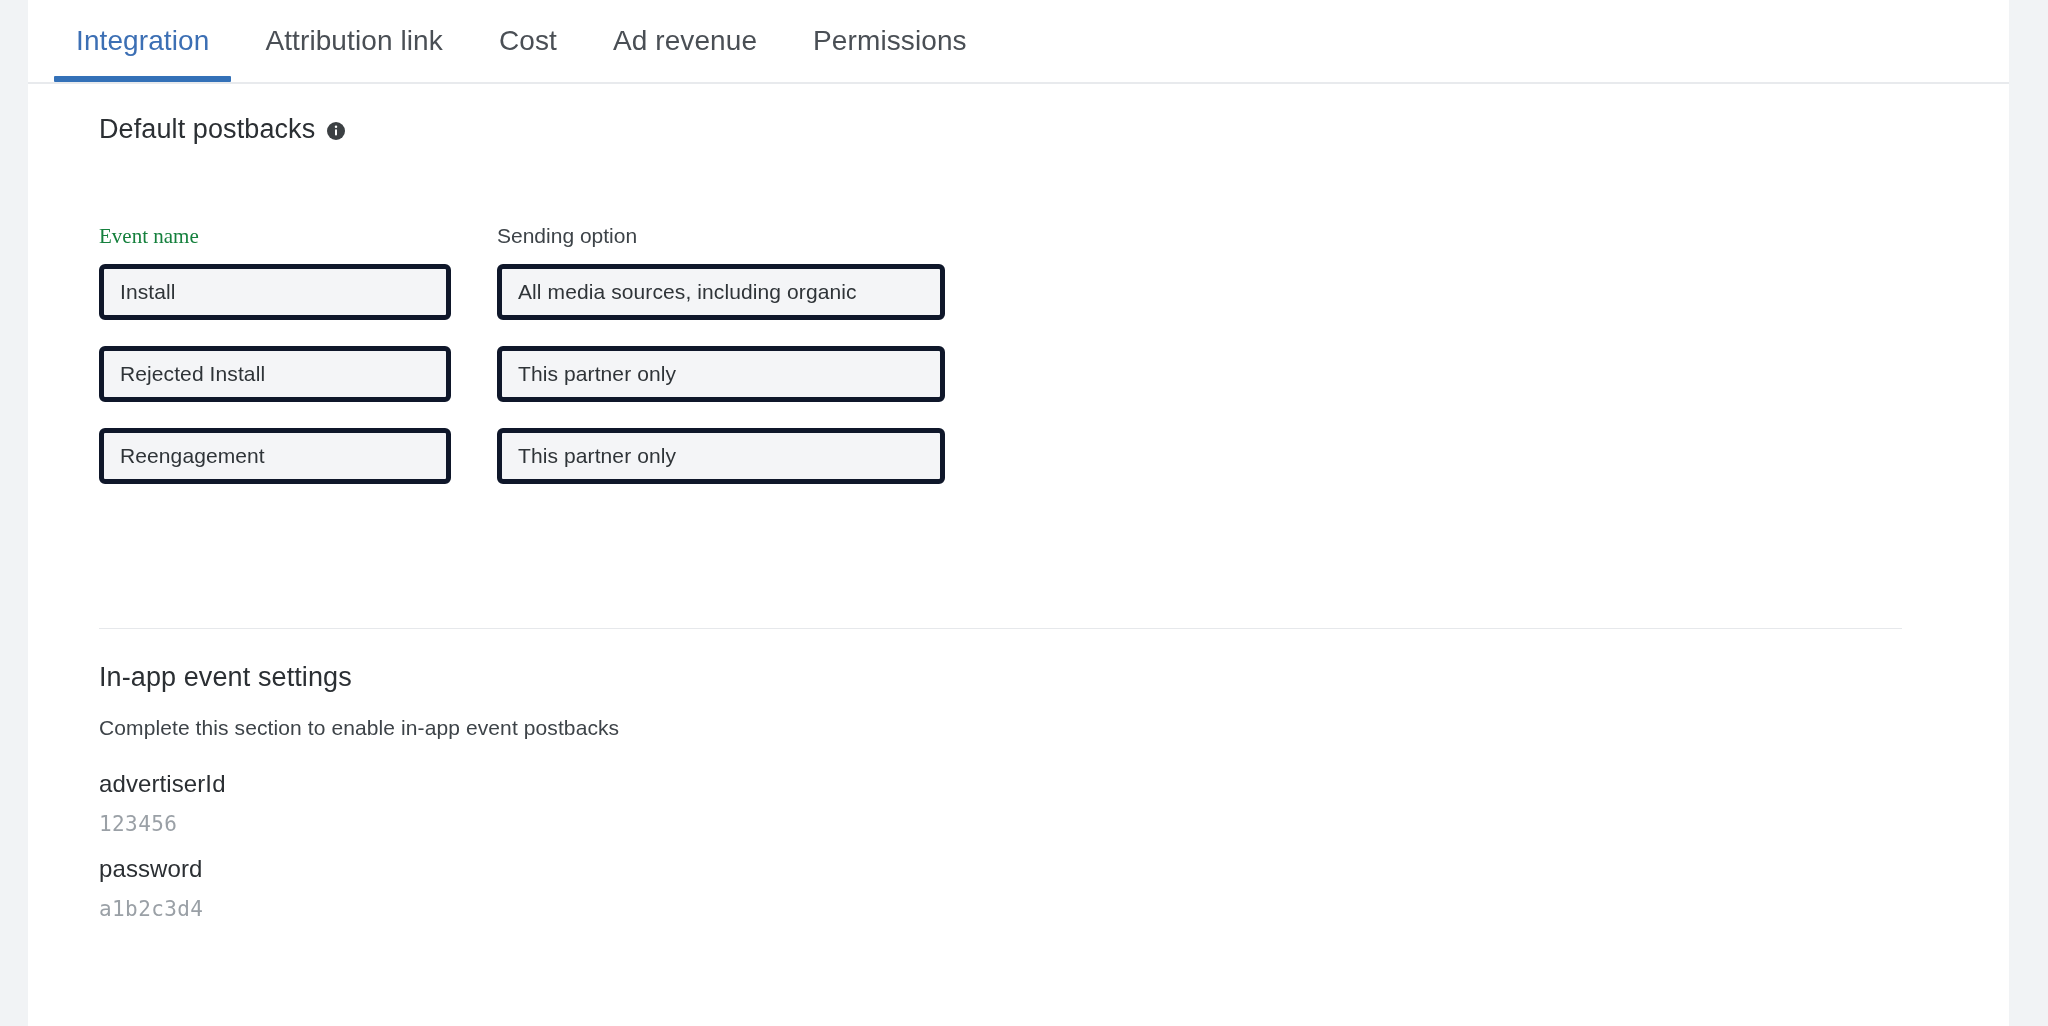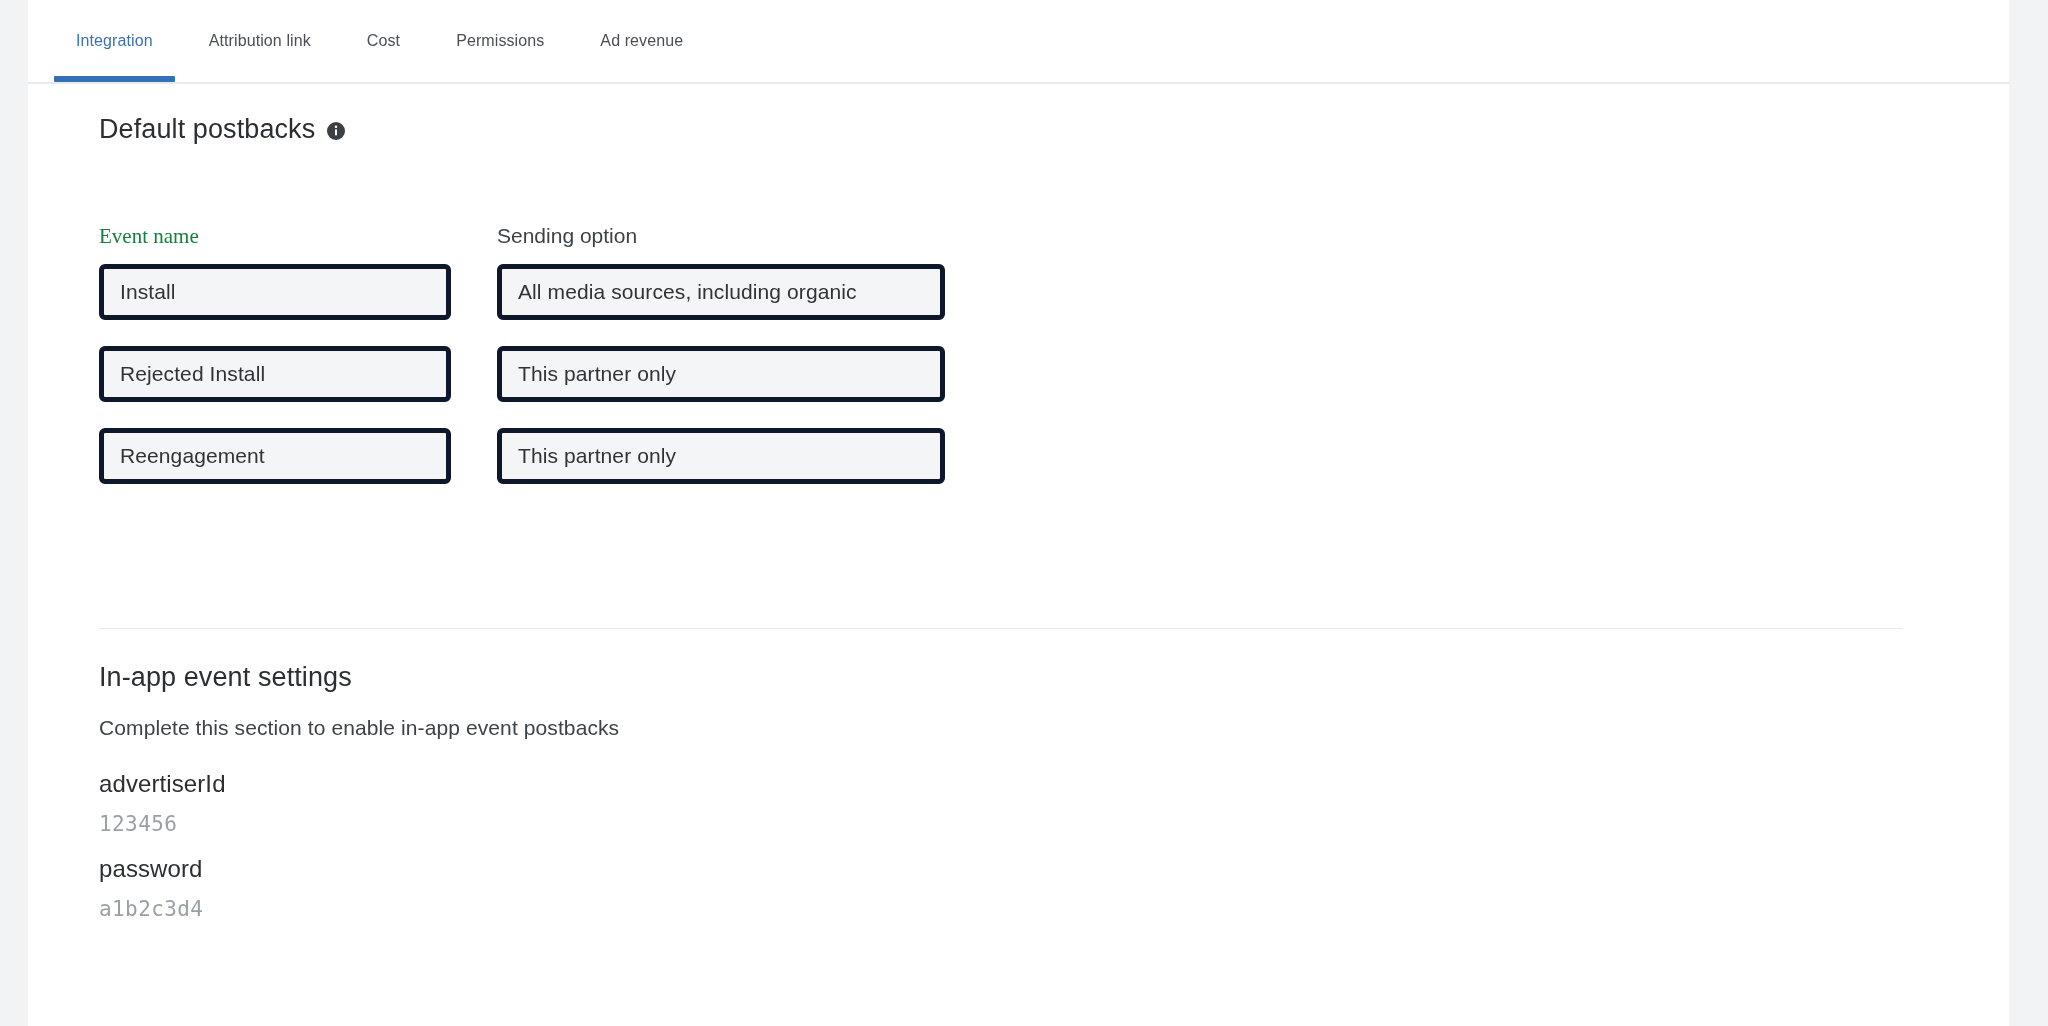--- a/index.html
+++ b/index.html
@@ -73,21 +73,21 @@
     padding-left: 20px;
   }
 
   .tab {
     position: relative;
     height: 82px;
     display: flex;
     align-items: center;
     justify-content: flex-end;
     padding: 0 28px;
-    font-size: 16px;
+    font-size: 28px;
     color: #4a4f55;
     letter-spacing: 0.1px;
     cursor: pointer;
     white-space: nowrap;
   }
 
   .tab.active {
     color: #3c6fb4;
   }
 
@@ -270,26 +270,26 @@
           <span>Attribution link</span>
 
         </div>
 
         <div class="tab">
           <span>Cost</span>
 
         </div>
 
         <div class="tab">
+          <span>Ad revenue</span>
+
+        </div>
+
+        <div class="tab">
           <span>Permissions</span>
-
-        </div>
-
-        <div class="tab">
-          <span>Ad revenue</span>
 
         </div>
 
       </div>
       <div class="tabbar-underline"></div>
     </div>
 
     <div class="content">
 
       <div class="section-title-row">

